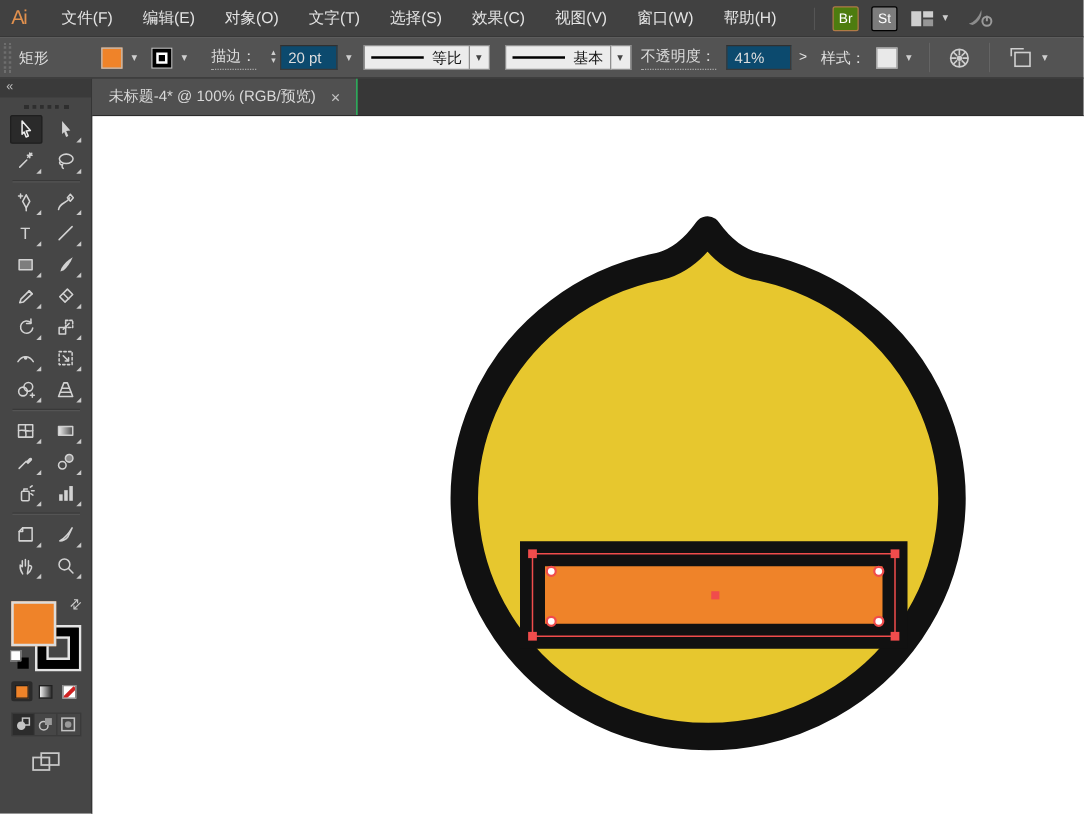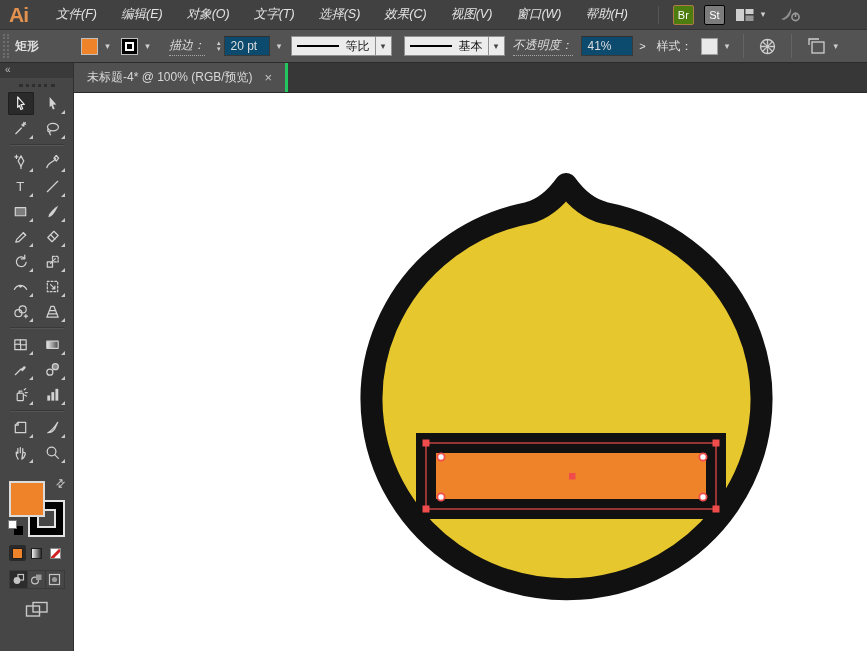--- a/index.html
+++ b/index.html
@@ -5,42 +5,42 @@
   * { box-sizing: border-box; }
   html,body { margin:0; padding:0; }
   body {
     width:867px; height:651px; position:relative; overflow:hidden;
     background:#fff; font-family:"Liberation Sans","DejaVu Sans",sans-serif;
     -webkit-font-smoothing:antialiased;
   }
   
   .menubar { position:absolute; top:0; left:0; right:0; height:30px; background:#414141;
     display:flex; align-items:center; color:#e4e4e4; font-size:12.5px; border-bottom:1px solid #343434; }
-  .ai-logo { color:#e2914e; font-weight:bold; font-size:21px; margin:0 16px 0 9px; letter-spacing:-1px; }
-  .menu-item { padding:0 12px; height:30px; display:flex; align-items:center; cursor:default;font-style:italic; }
+  .ai-logo { color:#e2914e; font-weight:normal; font-size:16px; margin:0 16px 0 9px; letter-spacing:-1px; }
+  .menu-item { padding:0 12px; height:30px; display:flex; align-items:center; cursor:default; }
   .menubar-right { margin-left:14px; display:flex; align-items:center; gap:10px; }
   .badge { width:21px; height:20px; border-radius:2px; display:flex; align-items:center; justify-content:center;
     font-size:11px; color:#fff; }
   .badge.br { background:#4d7c0f; border:1px solid #b07а47; border:1px solid #b07a47; }
   .badge.st { background:#7c7c7c; border:1px solid #000000; }
   .chv { color:#cfcfcf; font-size:9px; line-height:1; }
   .mb-sep { width:1px; height:18px; background:#333; border-right:1px solid #555; margin:0 4px; }
   
   .controlbar { position:absolute; top:30px; left:0; right:0; height:33px; background:#535353;
     border-bottom:1px solid #2b2b2b; display:flex; align-items:center; color:#dedede; font-size:12px; }
   .cb-grip { width:6px; height:24px; margin:0 6px 0 3px; border-left:2px dotted #6e6e6e; border-right:2px dotted #6e6e6e; }
   .cb-label { margin-right:8px; }
-  .ctx-label { width:58px;font-weight:bold; }
+  .ctx-label { width:58px; }
   .dd { display:flex; align-items:center; margin-right:6px; }
   .swatch { width:17px; height:17px; border:1px solid #bfbfbf; }
   .fill-sw { background:#ef8329; }
   .stroke-sw { background:#000; position:relative; }
   .stroke-sw::after { content:""; position:absolute; inset:3px; border:2px solid #fff; background:#000; }
   .dd-btn { width:15px; height:19px; display:flex; align-items:center; justify-content:center; margin-left:2px; }
-  .underl { border-bottom:1px dotted #a8a8a8; padding-bottom:1px;font-style:italic; }
+  .underl { border-bottom:1px dotted #a8a8a8; padding-bottom:1px; }
   .stepper { display:flex; flex-direction:column; justify-content:center; margin:0 3px 0 4px; color:#cfcfcf; font-size:7px; line-height:6px; }
   .numfield { height:20px; background:#0c4a6e; border:1px solid #393939; border-top-color:#303030;
     display:flex; align-items:center; padding:0 6px; }
   .wfield { width:46px; }
   .ofield { width:52px; margin-right:2px; }
   .arrow-btn { width:16px; height:20px; display:flex; align-items:center; justify-content:center; color:#e3e3e3; font-size:11px; }
   .wsel { height:20px; background:#ececec; border:1px solid #8f8f8f; display:flex; align-items:center;
     padding:0 5px; color:#161616; margin-left:4px; }
   .wline { width:42px; height:2px; background:#000; margin-right:7px; }
   .wsel-chv { width:16px; height:20px; background:#ececec; border:1px solid #8f8f8f; border-left:none;
@@ -83,21 +83,21 @@
   .mbtn { flex:1; height:17px; display:flex; align-items:center; justify-content:center; border-right:1px solid #3a3a3a; }
   .mbtn:last-child { border-right:none; }
   .mbtn.active { background:#2c2c2c; }
   .mbtn svg { width:13px; height:13px; stroke:#c4c4c4; fill:none; stroke-width:1.2; }
   .screenmode { width:24px; height:18px; margin:12px auto 0; display:flex; }
   .screenmode svg { width:24px; height:17px; stroke:#c9c9c9; fill:none; stroke-width:1.4; }
   
   .tabbar { position:absolute; left:74px; top:63px; right:0; height:30px; background:#373737;
     display:flex; align-items:stretch; border-bottom:1px solid #2a2a2a; }
   .doc-tab { background:#505050; color:#d8d8d8; font-size:12px; display:flex; align-items:center;
-    padding:0 13px; gap:12px; border-right:3px solid #22c55e; }
+    padding:0 13px; gap:12px; border-right:1px solid #22c55e; }
   .tab-close { color:#c3c3c3; font-size:13px; line-height:1; }
   .canvasarea { position:absolute; left:74px; top:93px; right:0; bottom:0; background:#ffffff; overflow:hidden; }
   .art { position:absolute; left:0; top:0; }
 </style>
 </head>
 <body>
 
 <div class="menubar">
   <span class="ai-logo">Ai</span>
   <span class="menu-item">文件(F)</span>

